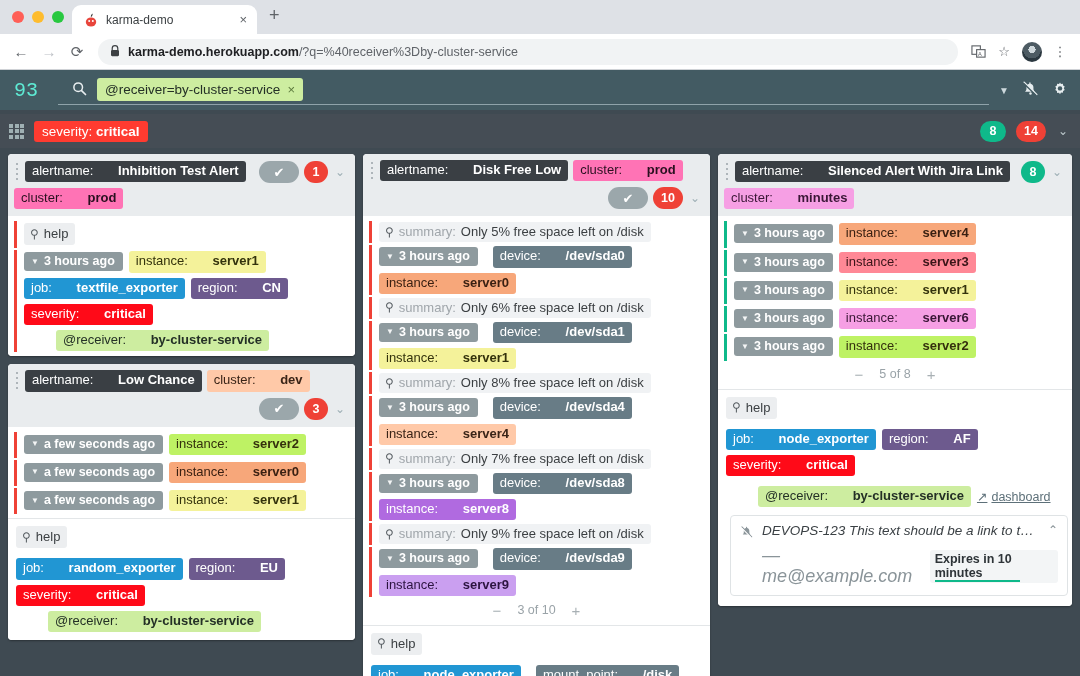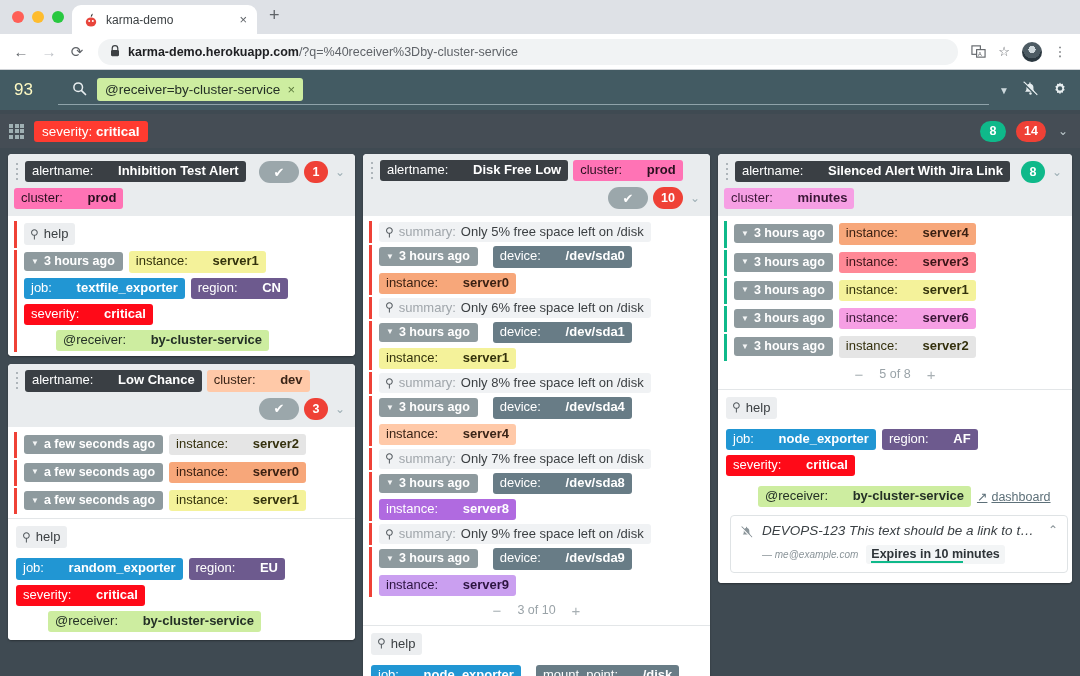--- a/index.html
+++ b/index.html
@@ -81,21 +81,21 @@
   .appbar {
     height: 40px;
     background: #435b63;
     display: flex;
     align-items: center;
     padding: 0 12px 0 14px;
     gap: 10px;
     color: #fff;
     position: relative;
   }
-  .alert-total { font-size: 17px; font-weight: 400; color: #fef9c3; min-width: 34px; }
+  .alert-total { font-size: 20px; font-weight: 400; color: #5eead4; min-width: 34px; font-family: Liberation Mono, monospace; }
   .search-wrap {
     flex: 1;
     display: flex;
     align-items: center;
     gap: 10px;
     border-bottom: 1px solid #8fa3aa;
     height: 29px;
     padding-left: 14px;
   }
   .search-icon { color: #e8eef0; font-size: 14px; flex: none; }
@@ -305,21 +305,21 @@
   .silence-text {
     flex: 1;
     font-style: italic;
     font-size: 13.5px;
     color: #3b4145;
     white-space: nowrap; overflow: hidden; text-overflow: ellipsis;
   }
   .silence-icon { color: #8a9499; font-size: 13px; padding-top: 2px; }
   .silence-up { color: #8a9499; font-size: 12px; }
   .silence-bottom { display: flex; align-items: center; gap: 8px; padding-left: 22px; margin-top: 3px; }
-  .silence-author { font-style: italic; color: #8a9499; font-size: 10px; }
+  .silence-author { font-style: italic; color: #8a9499; font-size: 18px; }
   .expires {
     font-size: 12.5px;
     font-weight: bold;
     color: #2e3438;
     background: #f3f5f6;
     border-radius: 3px;
     padding: 2px 5px 3px 5px;
     position: relative;
   }
   .expires::after {
@@ -329,21 +329,21 @@
     height: 2px;
     background: #0fb98a;
   }
 
   
   .c-pink      { background: #ff73b5; color: #2b1020; }
   .c-magenta   { background: #f69fe4; color: #3a1636; }
   .c-peach     { background: #ffc9a8; color: #3a2417; }
   .c-orange    { background: #f7a77a; color: #3a2012; }
   .c-yellow    { background: #f4f29a; color: #33320c; }
-  .c-yellowlt  { background: #e5e5e5; color: #34300d; }
+  .c-yellowlt  { background: #bef264; color: #34300d; }
   .c-blue      { background: #2196d3; color: #fff; }
   .c-purple    { background: #6d5a8e; color: #fff; }
   .c-violet    { background: #b06ae0; color: #fff; }
   .c-lilac     { background: #ca9ff0; color: #2c1440; }
   .c-green     { background: #cdeda0; color: #243026; margin-left: 32px; }
   .c-red       { background: #ff0a18; color: #fff; }
   .c-slate     { background: #687c86; color: #fff; margin-left: 9px; }
   .c-pinkred   { background: #ff8896; color: #3a1418; }
 </style>
 </head>

